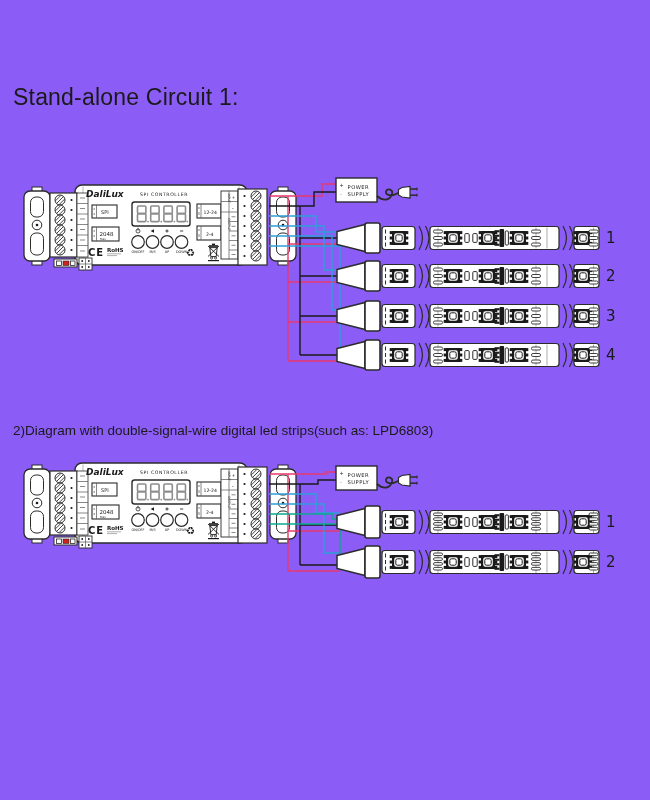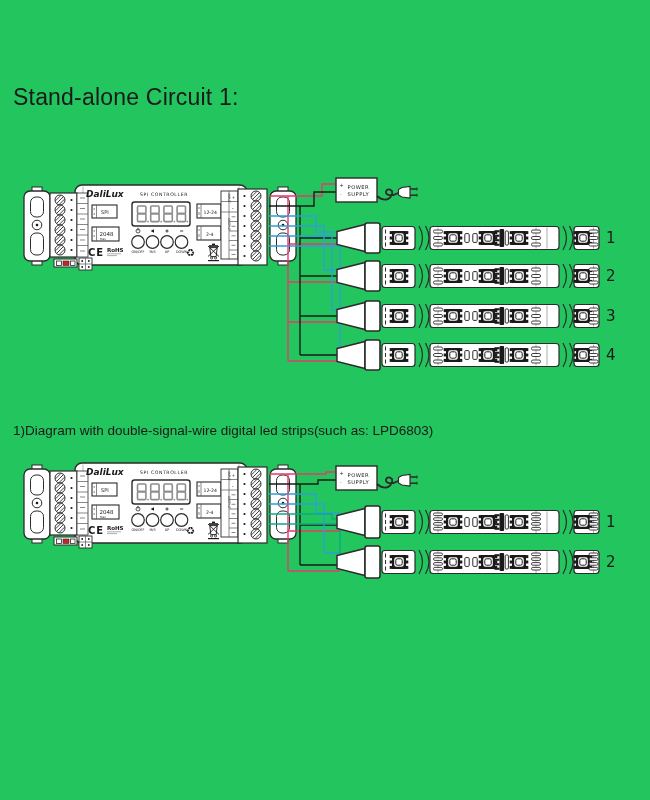--- a/index.html
+++ b/index.html
@@ -1,16 +1,16 @@
 <!DOCTYPE html>
 <html><head>
 <meta charset="utf-8">
 <style>
   html,body{margin:0;padding:0;background:#fff}
-  .canvas{position:relative;width:650px;height:800px;background:#22c55e;overflow:hidden;
+  .canvas{position:relative;width:650px;height:800px;background:#8b5cf6;overflow:hidden;
           font-family:"Liberation Sans",sans-serif;color:#1a1a1a}
   .title{position:absolute;left:13px;top:84px;font-size:23px;font-weight:400;letter-spacing:.2px;white-space:nowrap}
   .sub{position:absolute;left:13px;font-size:13.5px;white-space:nowrap}
   #sub1{top:139px}
   #sub2{top:423px}
   svg.diagram{position:absolute;left:0;top:0}
   svg text{font-family:"DejaVu Sans",sans-serif;fill:#1a1a1a}
   .ol{fill:#fff;stroke:#2b2b2b}
   .thin{fill:none;stroke:#2b2b2b}
   .fl{fill:#1a1a1a;stroke:none}
@@ -21,21 +21,21 @@
   .wb{stroke:#2f9fd8;fill:none;stroke-width:1.4}
   .wg{stroke:#0ca98c;fill:none;stroke-width:1.4}
   .seg{fill:none;stroke:#8d8d8d;stroke-width:1.6}
 </style>
 </head>
 <body>
 
 <div class="canvas">
 
   <div class="title">Stand-alone Circuit 1:</div>
-  <div class="sub" id="sub2">1)Diagram with double-signal-wire digital led strips(such as: LPD6803)</div>
+  <div class="sub" id="sub2">2)Diagram with double-signal-wire digital led strips(such as: LPD6803)</div>
 
   <svg class="diagram" width="650" height="800" viewBox="0 0 650 800">
 
     <defs>
 
       <g id="screw">
         <circle r="5" class="ol" stroke-width="1"></circle>
         <line x1="-3.4" y1="3.4" x2="3.4" y2="-3.4" class="hatch"></line>
         <line x1="-4.5" y1="0.8" x2="0.8" y2="-4.5" class="hatch"></line>
         <line x1="-0.8" y1="4.5" x2="4.5" y2="-0.8" class="hatch"></line>

